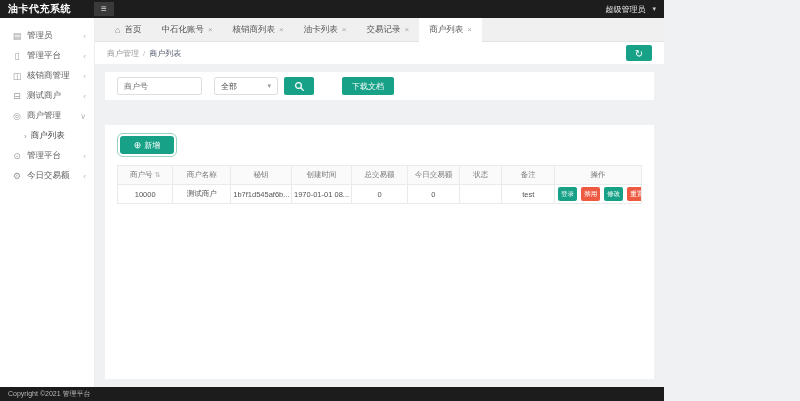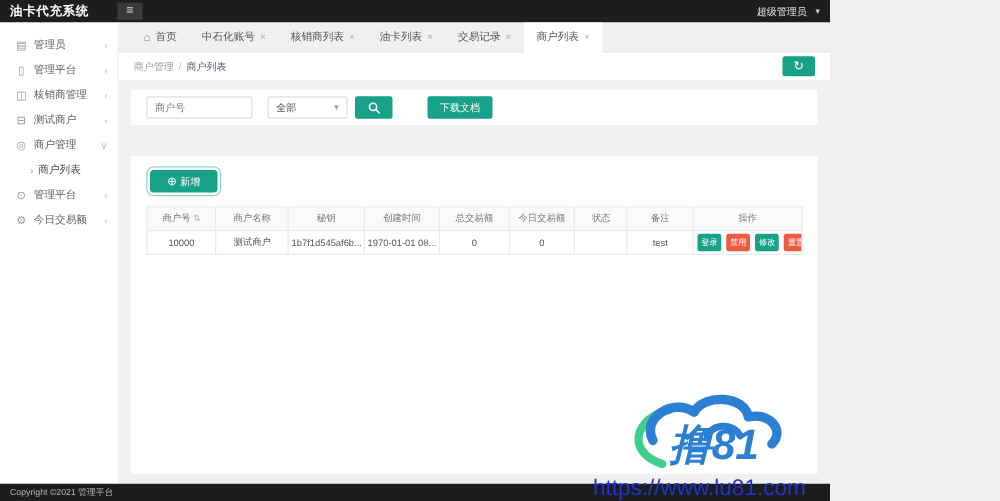--- a/index.html
+++ b/index.html
@@ -246,23 +246,14 @@
         </div>
 
       </div>
     </main>
   </div>
 
   <footer class="footer">
     <span>Copyright ©2021 管理平台</span>
   </footer>
 
-  <div class="watermark">
-    <svg width="190" height="66" viewBox="0 0 200 70">
-      <path d="M74 20 C44 27 37 56 68 66" fill="none" stroke="#3ecf8e" stroke-width="7" stroke-linecap="round"></path>
-      <path d="M60 46 C50 26 78 10 95 22 C104 6 138 8 141 26 C160 22 172 38 161 49" fill="none" stroke="#2b7fd4" stroke-width="8" stroke-linecap="round" stroke-linejoin="round"></path>
-      <path d="M106 44 C108 32 128 30 134 42" fill="none" stroke="#2b7fd4" stroke-width="6" stroke-linecap="round"></path>
-      <text x="74" y="62" font-size="36" font-style="italic" font-weight="bold" fill="#2b7fd4">撸81</text>
-    </svg>
-    <div class="wm-url">https://www.lu81.com</div>
-  </div>
 
 </div>
 
 </body></html>

